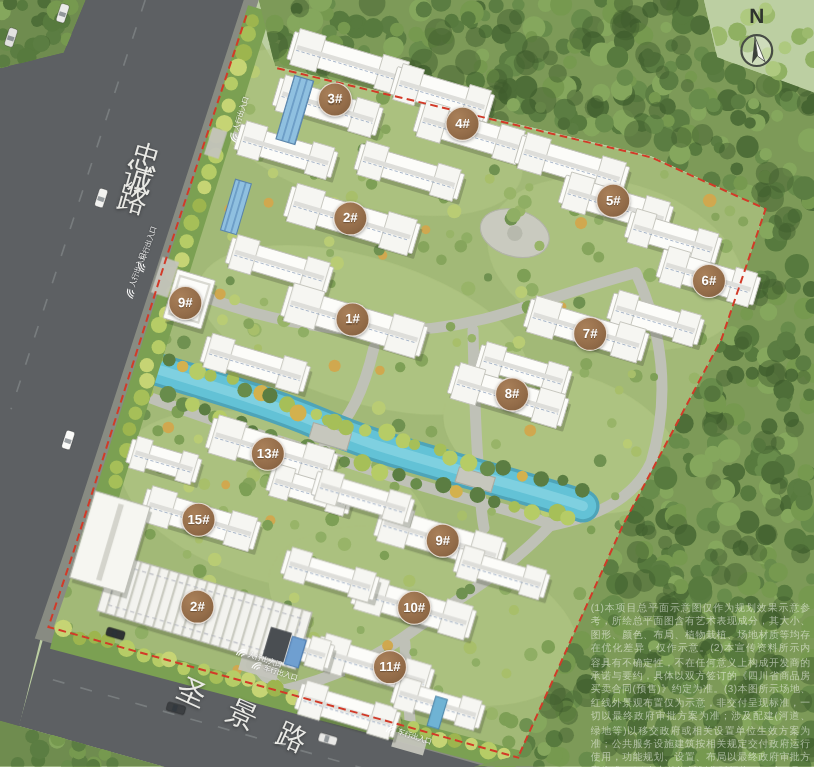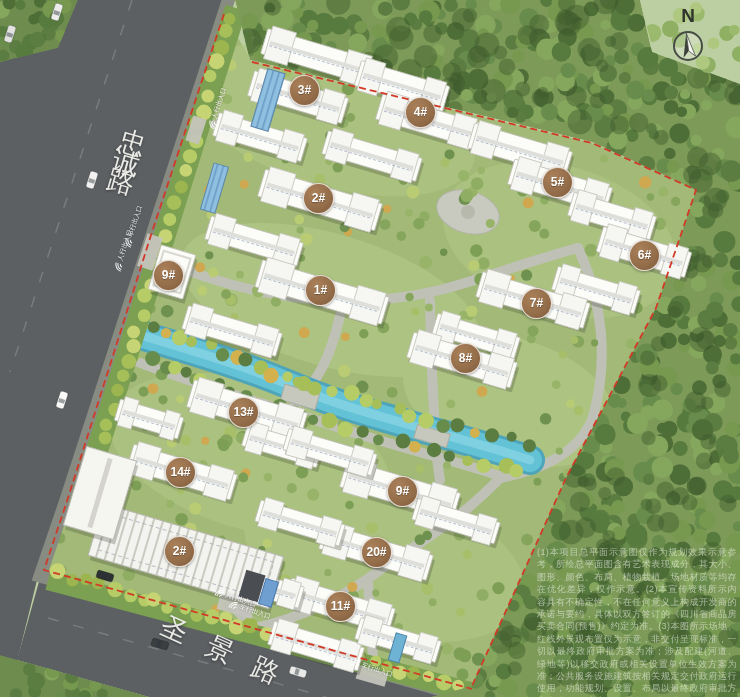--- a/index.html
+++ b/index.html
@@ -1533,24 +1533,24 @@
 
   <div class="badge" style="left:305px;top:275px">1#</div>
   <div class="badge" style="left:303px;top:183px">2#</div>
   <div class="badge" style="left:289px;top:75px">3#</div>
   <div class="badge" style="left:405px;top:97px">4#</div>
   <div class="badge" style="left:542px;top:167px">5#</div>
   <div class="badge" style="left:629px;top:240px">6#</div>
   <div class="badge" style="left:521px;top:288px">7#</div>
   <div class="badge" style="left:450px;top:343px">8#</div>
   <div class="badge" style="left:387px;top:476px">9#</div>
-  <div class="badge" style="left:361px;top:537px">20#</div>
-  <div class="badge" style="left:325px;top:591px">11#</div>
+  <div class="badge" style="left:361px;top:537px">10#</div>
+  <div class="badge" style="left:339px;top:591px">11#</div>
   <div class="badge" style="left:164px;top:536px">2#</div>
-  <div class="badge" style="left:165px;top:457px">14#</div>
+  <div class="badge" style="left:165px;top:457px">15#</div>
   <div class="badge" style="left:228px;top:397px">13#</div>
   <div class="badge" style="left:153px;top:260px">9#</div>
 
   <div class="ent" style="left:196px;top:104px;transform:rotate(-72deg)">
     <svg width="9" height="9">
         <path d="M1,8 A7,7 0 0 1 8,1 M3,8 A5,5 0 0 1 8,3 M5.5,8 A2.5,2.5 0 0 1 8,5.5" fill="none" stroke="#fff" stroke-width="1"></path>
       </svg>
     <span>人行出入口</span>
   </div>
   <div class="ent" style="left:112px;top:222px;transform:rotate(-72deg)">

